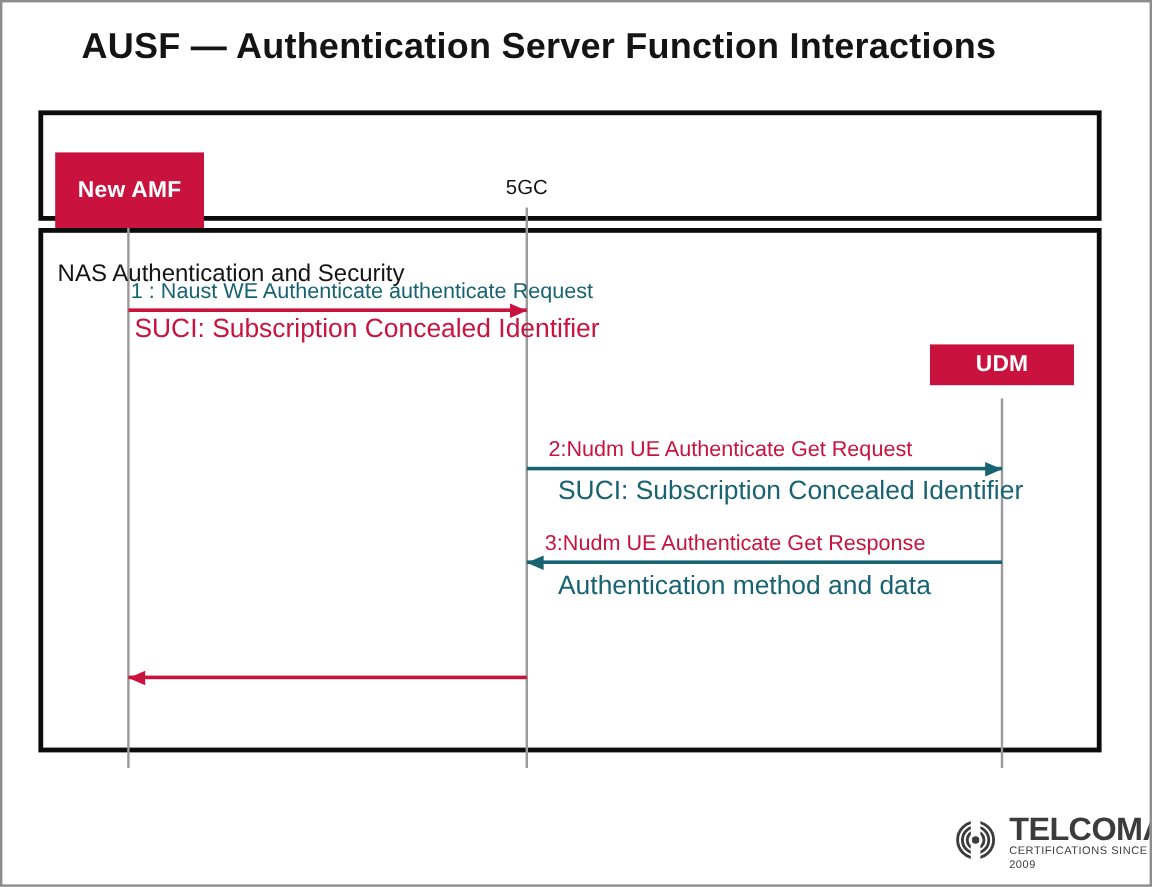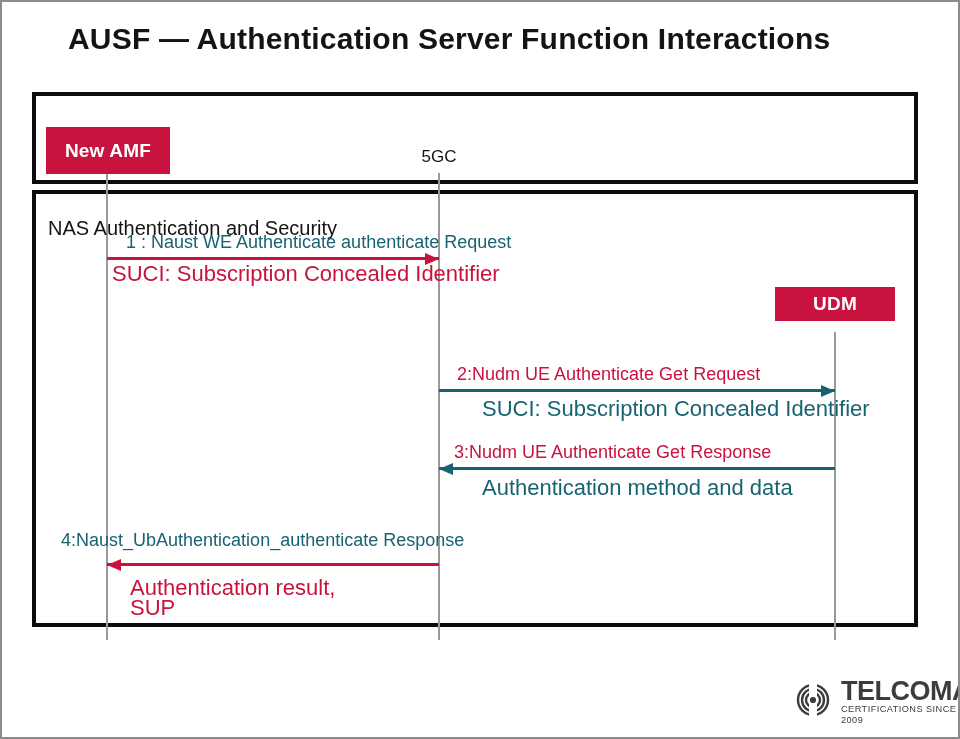--- a/index.html
+++ b/index.html
@@ -17,28 +17,28 @@
   .frame-main{left:30px;top:188px;width:886px;height:437px;}
   .sys-label{position:absolute;left:397px;top:97px;width:80px;text-align:center;
              font-size:17px;color:var(--title-text);z-index:4;margin-top:48px;}
   .lifeline{position:absolute;width:2px;background:var(--lifeline);z-index:2;}
   .ll-amf{left:104px;top:171px;height:467px;}
   .ll-ausf{left:436px;top:171px;height:467px;}
   .ll-udm{left:832px;top:330px;height:308px;}
   .actor{position:absolute;background:var(--crimson);color:#ffffff;display:flex;
          align-items:center;justify-content:center;font-size:19px;font-weight:600;
          letter-spacing:0.2px;z-index:3;}
-  .actor-amf{left:44px;top:125px;width:124px;height:47px;}
+  .actor-amf{left:44px;top:125px;width:124px;height:63px;}
   .actor-ausf{left:377px;top:125px;width:121px;height:47px;}
   .actor-udm{left:773px;top:285px;width:120px;height:34px;}
   .section-label{position:absolute;left:46px;top:215px;font-size:20px;
                  color:var(--title-text);z-index:4;}
   .msg-label{position:absolute;font-size:18px;font-weight:500;z-index:4;white-space:nowrap;}
   .msg-note{position:absolute;font-size:22px;z-index:4;white-space:nowrap;line-height:20px;}
-  .tealtx{color:var(--teal);padding-left:17px;}
+  .tealtx{color:var(--teal);}
   .crimtx{color:var(--crimson);}
   .m1-label{left:107px;top:230px;}
   .m1-note{left:110px;top:262px;}
   .m2-label{left:455px;top:362px;}
   .m2-note{left:463px;top:397px;}
   .m3-label{left:452px;top:440px;}
   .m3-note{left:463px;top:476px;}
   .m4-label{left:42px;top:528px;}
   .m4-note{left:128px;top:576px;}
   .arrow{position:absolute;height:3px;z-index:4;}
@@ -98,28 +98,23 @@
   </div>
   <div class="msg-note tealtx m2-note">SUCI: Subscription Concealed Identifier</div>
 
   <div class="msg-label crimtx m3-label">3:Nudm UE Authenticate Get Response</div>
   <div class="arrow teal a3">
     <div class="shaft"></div>
     <div class="head left"></div>
   </div>
   <div class="msg-note tealtx m3-note">Authentication method and data</div>
 
-  <div class="msg-label tealtx m4-label">4:Naust_UbAuthentication_authenticate Response</div>
   <div class="arrow crimson a4">
     <div class="shaft"></div>
     <div class="head left"></div>
-  </div>
-  <div class="msg-note crimtx m4-note">
-    <div>Authentication result,</div>
-    <div>SUP</div>
   </div>
 
   <div class="brand">
     <span>
       <svg width="46" height="42" viewBox="0 0 46 40">
         <defs>
           <clipPath id="clipL">
               <rect x="0" y="0" width="19" height="40"></rect>
             </clipPath>
           <clipPath id="clipR">

